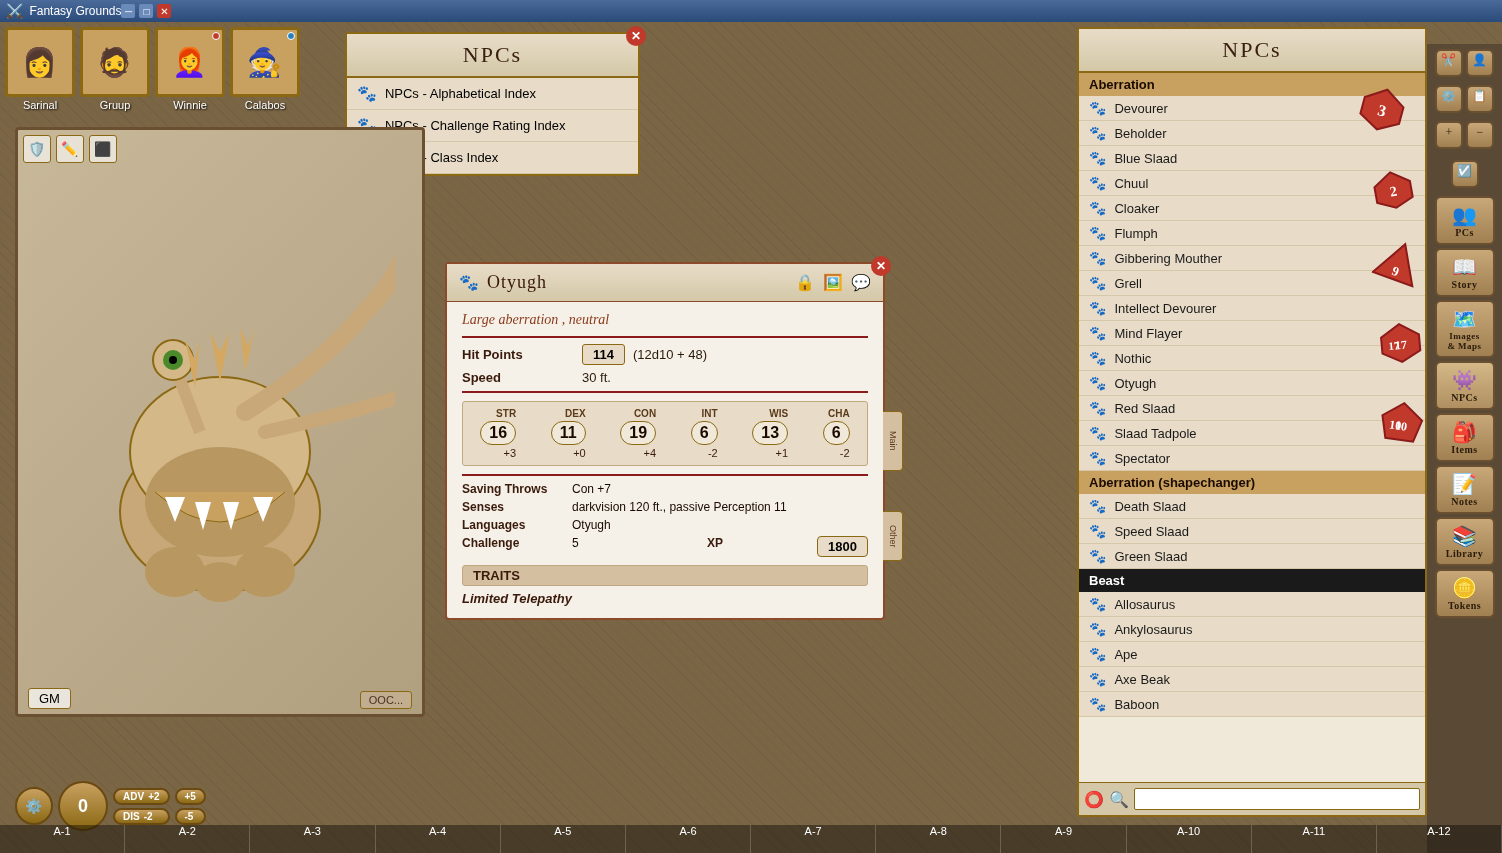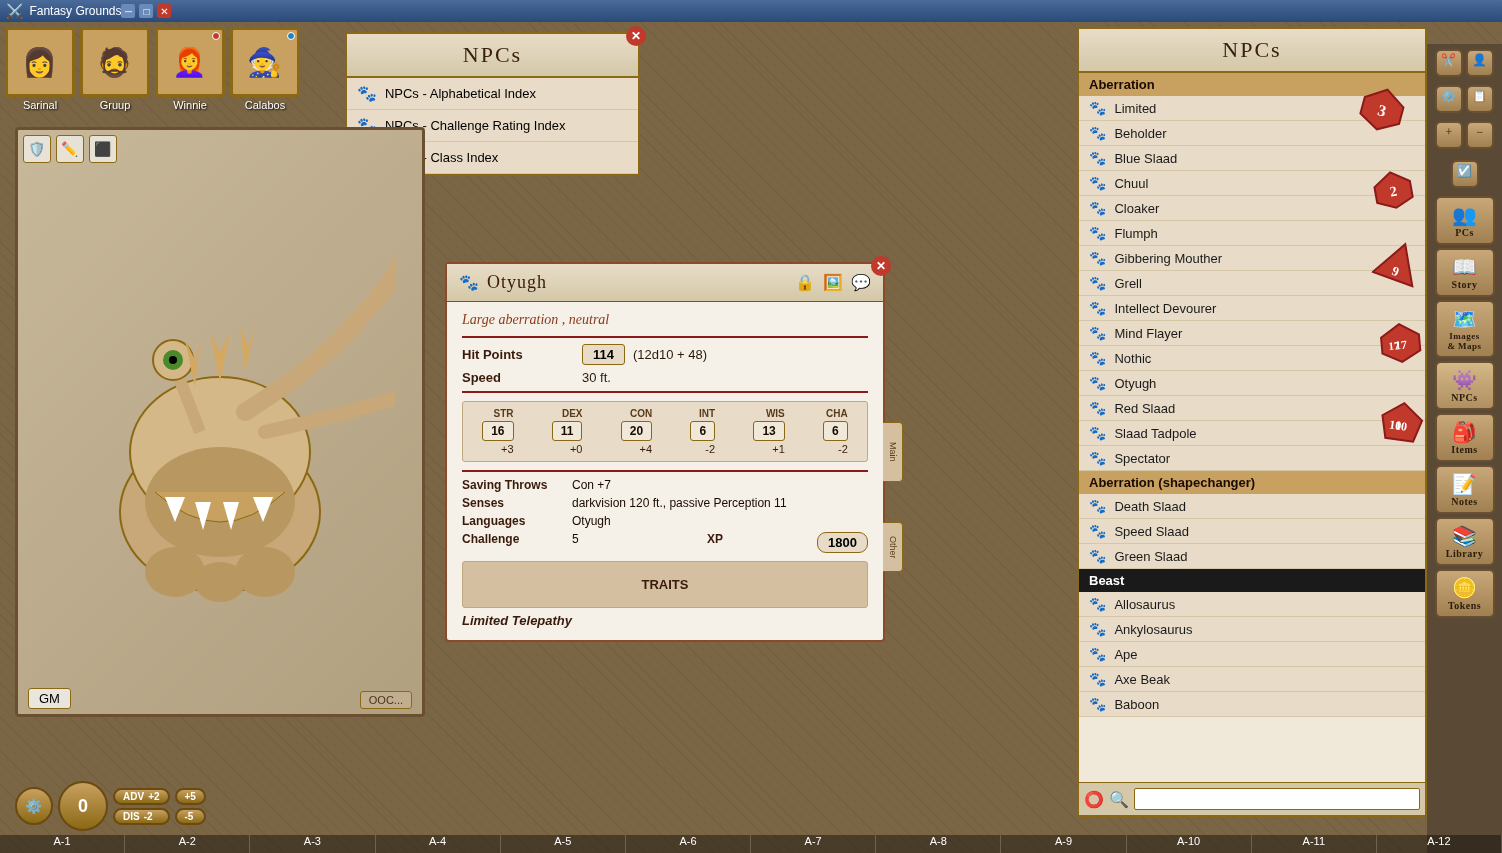--- a/index.html
+++ b/index.html
@@ -349,51 +349,50 @@
     .ability-col {
       text-align: right;
       position: relative;
     }
     .ability-name {
       font-size: 10px;
       font-weight: bold;
       color: #5a3a1a;
     }
     .ability-val {
-      font-size: 12px;
+      font-size: 16px;
       font-weight: bold;
       color: #1a0a00;
       background: #f0e8d8;
       border: 1px solid #8b6914;
-      border-radius: 3px;
+      border-radius: 12px;
       padding: 2px 8px;
       display: inline-block;
       margin: 2px 0;
     }
     .ability-mod {
       font-size: 11px;
       color: #3a1a0a;
     }
     .extra-stat-row {
       font-size: 12px;
       margin: 4px 0;
       display: flex;
     }
     .extra-label { font-weight: bold; color: #3a1a0a; width: 110px; }
     .extra-val { color: #1a0a00; }
     .traits-header {
       background: #d4c0a0;
       border: 1px solid #c0a880;
       border-radius: 3px;
-      padding: 15px 10px;
+      padding: 2px 10px;
       font-size: 13px;
       font-weight: bold;
       color: #3a1a0a;
       margin: 8px 0 5px;
-      text-align: center;
     }
     .trait-name {
       font-size: 13px;
       font-weight: bold;
       font-style: italic;
       color: #3a1a0a;
       margin: 4px 0 2px;
     }
     .trait-text {
       font-size: 12px;
@@ -543,21 +542,21 @@
       background: #d4c8a8;
     }
     .npc-scroll-area::-webkit-scrollbar-thumb {
       background: #8b6914;
       border-radius: 4px;
     }
 
     .xp-box {
       background: #e8dcc8;
       border: 1px solid #8b6914;
-      border-radius: 9px;
+      border-radius: 4px;
       padding: 2px 10px;
       font-size: 13px;
       font-weight: bold;
     }
   </style>
 </head>
 <body>
 
 <div id="titlebar">
   <span id="titlebar-icon">⚔️</span>
@@ -716,21 +715,21 @@
           <div class="ability-val">16</div>
           <div class="ability-mod">+3</div>
         </div>
         <div class="ability-col">
           <div class="ability-name">DEX</div>
           <div class="ability-val">11</div>
           <div class="ability-mod">+0</div>
         </div>
         <div class="ability-col">
           <div class="ability-name">CON</div>
-          <div class="ability-val">20</div>
+          <div class="ability-val">19</div>
           <div class="ability-mod">+4</div>
         </div>
         <div class="ability-col">
           <div class="ability-name">INT</div>
           <div class="ability-val">6</div>
           <div class="ability-mod">-2</div>
         </div>
         <div class="ability-col">
           <div class="ability-name">WIS</div>
           <div class="ability-val">13</div>
@@ -770,21 +769,21 @@
     <div class="scroll-tab-other">Other</div>
   </div>
 
   <div id="right-npc-panel">
     <div class="right-panel-title">NPCs</div>
     <div class="npc-scroll-area">
 
       <div class="npc-category">Aberration</div>
       <div class="npc-entry">
         <span class="npc-entry-icon">🐾</span>
-        <span>Limited</span>
+        <span>Devourer</span>
       </div>
       <div class="npc-entry">
         <span class="npc-entry-icon">🐾</span>
         <span>Beholder</span>
       </div>
       <div class="npc-entry">
         <span class="npc-entry-icon">🐾</span>
         <span>Blue Slaad</span>
       </div>
       <div class="npc-entry">
@@ -976,21 +975,21 @@
   </div>
   <div style="position:absolute;top:378px;right:78px;font-size:36px;color:#c0392b;transform:rotate(8deg);cursor:pointer;z-index:60;">
     <svg width="45" height="45" viewBox="0 0 45 45">
       <polygon points="22,3 42,18 36,40 8,40 2,18" fill="#c0392b" stroke="#8b1a1a" stroke-width="2"></polygon>
       <text x="16" y="30" text-anchor="middle" fill="white" font-size="12" font-weight="bold">10</text>
       <text x="30" y="30" text-anchor="middle" fill="white" font-size="12" font-weight="bold"> </text>
       <text x="22" y="30" text-anchor="middle" fill="white" font-size="12" font-weight="bold">10</text>
     </svg>
   </div>
 
-  <div id="grid-labels-bottom" style="position:absolute;bottom:0;left:0;right:0;height:18px;display:flex;">
+  <div id="grid-labels-bottom" style="position:absolute;bottom:0;left:0;right:0;height:28px;display:flex;">
     <div class="grid-label">A-1</div>
     <div class="grid-label">A-2</div>
     <div class="grid-label">A-3</div>
     <div class="grid-label">A-4</div>
     <div class="grid-label">A-5</div>
     <div class="grid-label">A-6</div>
     <div class="grid-label">A-7</div>
     <div class="grid-label">A-8</div>
     <div class="grid-label">A-9</div>
     <div class="grid-label">A-10</div>

